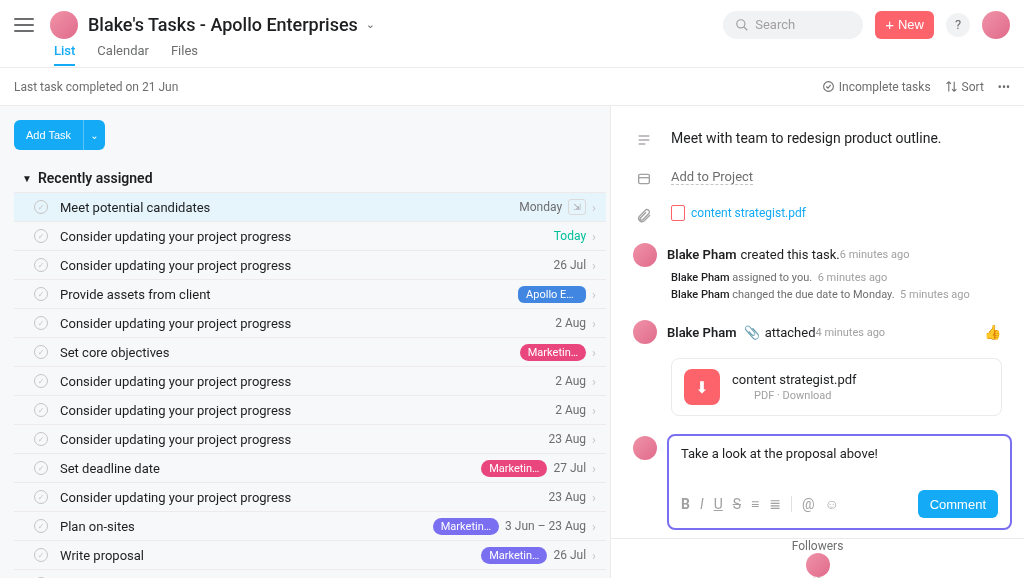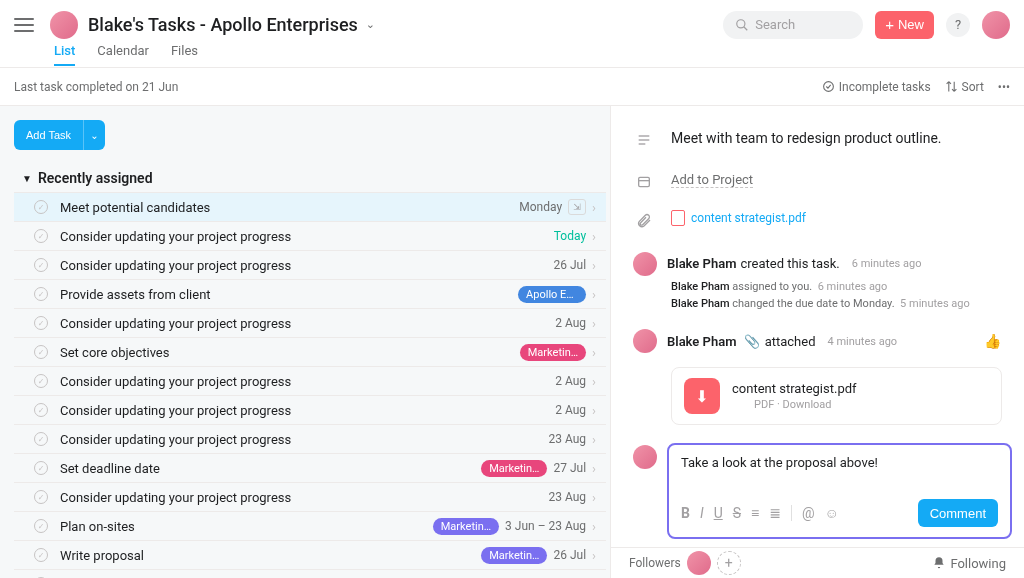--- a/index.html
+++ b/index.html
@@ -43,61 +43,61 @@
 
 .section-header { display: flex; align-items: center; padding: 6px 8px; font-size: 14px; font-weight: 600; }
 .section-caret { margin-right: 6px; font-size: 10px; }
 
 .task-row { display: flex; align-items: center; height: 29px; padding: 0 10px 0 20px; border-top: 1px solid #edeae9; cursor: pointer; }
 .task-row.selected { background: #e6f5fc; }
 .check-circle { width: 14px; height: 14px; border: 1.5px solid #c7c4c4; border-radius: 50%; margin-right: 12px; display: flex; align-items: center; justify-content: center; flex-shrink: 0; }
 .check-circle::after { content: "✓"; font-size: 8px; color: #c7c4c4; }
 .task-name { flex: 1; font-size: 13px; white-space: nowrap; overflow: hidden; text-overflow: ellipsis; }
 .task-tag { font-size: 11px; padding: 2px 8px; border-radius: 10px; color: #fff; margin-right: 6px; white-space: nowrap; max-width: 68px; overflow: hidden; text-overflow: ellipsis; }
-.tag-blue { background: #4186e0; }
+.tag-blue { background: #4186e0; border-radius: 6px; }
 .tag-pink { background: #e8467c; }
 .tag-purple { background: #7a6ff0; }
 .task-date { font-size: 12px; color: #6d6e6f; margin-right: 6px; white-space: nowrap; }
 .task-date.today { color: #00bf9c; }
 .task-badge { width: 18px; height: 16px; border: 1px solid #dadada; border-radius: 3px; margin-right: 6px; display: flex; align-items: center; justify-content: center; font-size: 9px; color: #a2a0a2; }
 .row-chevron { color: #c7c4c4; font-size: 13px; }
 
 
 .detail-row { display: flex; padding: 6px 22px; align-items: flex-start; }
 .detail-icon { width: 22px; color: #a2a0a2; margin-right: 16px; flex-shrink: 0; display: flex; justify-content: center; padding-top: 2px; }
 .detail-icon svg { width: 16px; height: 16px; }
 .detail-text { font-size: 14px; color: #1e1f21; }
 .detail-link { font-size: 13px; color: #6d6e6f; border-bottom: 1px dashed #c7c4c4; }
 .file-link { font-size: 12px; color: #14aaf5; }
 .file-icon-small { width: 14px; height: 16px; border: 1px solid #fc636b; border-radius: 2px; margin-right: 6px; display: inline-block; position: relative; }
 
 .activity { padding: 4px 22px 4px 22px; }
 .activity-header { display: flex; align-items: center; margin-bottom: 2px; }
 .activity-header .avatar { margin-right: 10px; }
 .activity-name { font-size: 13px; font-weight: 600; margin-right: 4px; }
-.activity-verb { font-size: 13px; color: #1e1f21; margin-right: 12px; }
+.activity-verb { font-size: 13px; color: #1e1f21; margin-right: 0; }
 .activity-time { font-size: 11px; color: #a2a0a2; }
 .activity-sublines { margin-left: 38px; font-size: 11px; color: #6d6e6f; line-height: 1.6; }
 .activity-sublines .bold { color: #1e1f21; font-weight: 500; }
 .like-icon { margin-left: auto; color: #c7c4c4; font-size: 14px; }
 
 .attachment-card { margin: 8px 22px 8px 60px; border: 1px solid #edeae9; border-radius: 8px; padding: 10px 12px; display: flex; align-items: center; }
 .pdf-icon { width: 36px; height: 36px; background: #fc636b; border-radius: 8px; display: flex; align-items: center; justify-content: center; margin-right: 12px; color: #fff; font-size: 16px; }
 .attachment-name { font-size: 13px; color: #1e1f21; }
 .attachment-meta { font-size: 11px; color: #a2a0a2; margin-top: 2px; margin-left: 22px; }
 
 .comment-box { margin: 10px 12px 0 22px; display: flex; }
 .comment-box .avatar { margin-right: 10px; margin-top: 2px; }
 .comment-input { flex: 1; border: 2px solid #7a6ff0; border-radius: 8px; min-height: 96px; padding: 10px 12px; display: flex; flex-direction: column; }
 .comment-text { flex: 1; font-size: 13px; outline: none; }
 .comment-toolbar { display: flex; align-items: center; gap: 10px; color: #a2a0a2; font-size: 14px; }
 .comment-toolbar .sep { width: 1px; height: 16px; background: #e0e0e0; }
 .btn-comment { margin-left: auto; background: #14aaf5; color: #fff; border: none; border-radius: 6px; height: 28px; padding: 0 12px; font-size: 13px; font-weight: 500; cursor: pointer; }
 
-.followers-bar { border-top: 1px solid #edeae9; height: 40px; display: flex; align-items: center; padding: 0 18px; font-size: 12px; color: #6d6e6f; margin-top: 8px; }
+.followers-bar { border-top: 1px solid #edeae9; height: 40px; display: flex; align-items: center; padding: 0 18px; font-size: 12px; color: #6d6e6f; margin-top: 8px; flex-direction: column; }
 .followers-bar .avatar { margin: 0 6px; }
 .add-follower { width: 24px; height: 24px; border: 1px dashed #c7c4c4; border-radius: 50%; display: flex; align-items: center; justify-content: center; color: #a2a0a2; font-size: 14px; }
 .following-btn { margin-left: auto; display: flex; align-items: center; color: #6d6e6f; font-size: 13px; }
 .following-btn svg { width: 14px; height: 14px; margin-right: 4px; fill: #6d6e6f; }
 
 .paperclip { font-size: 13px; color: #a2a0a2; margin: 0 4px; }
 </style>
 </head>
 <body>
 

